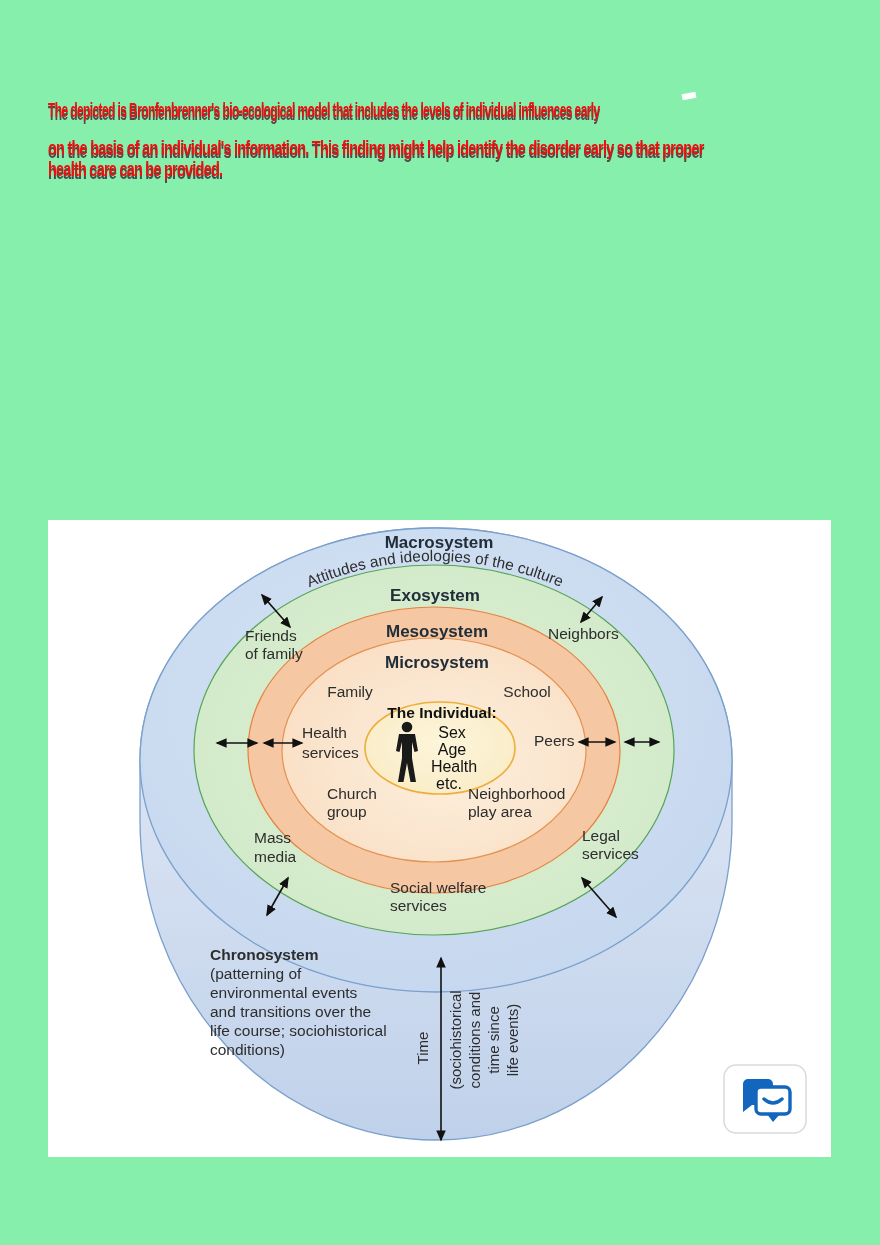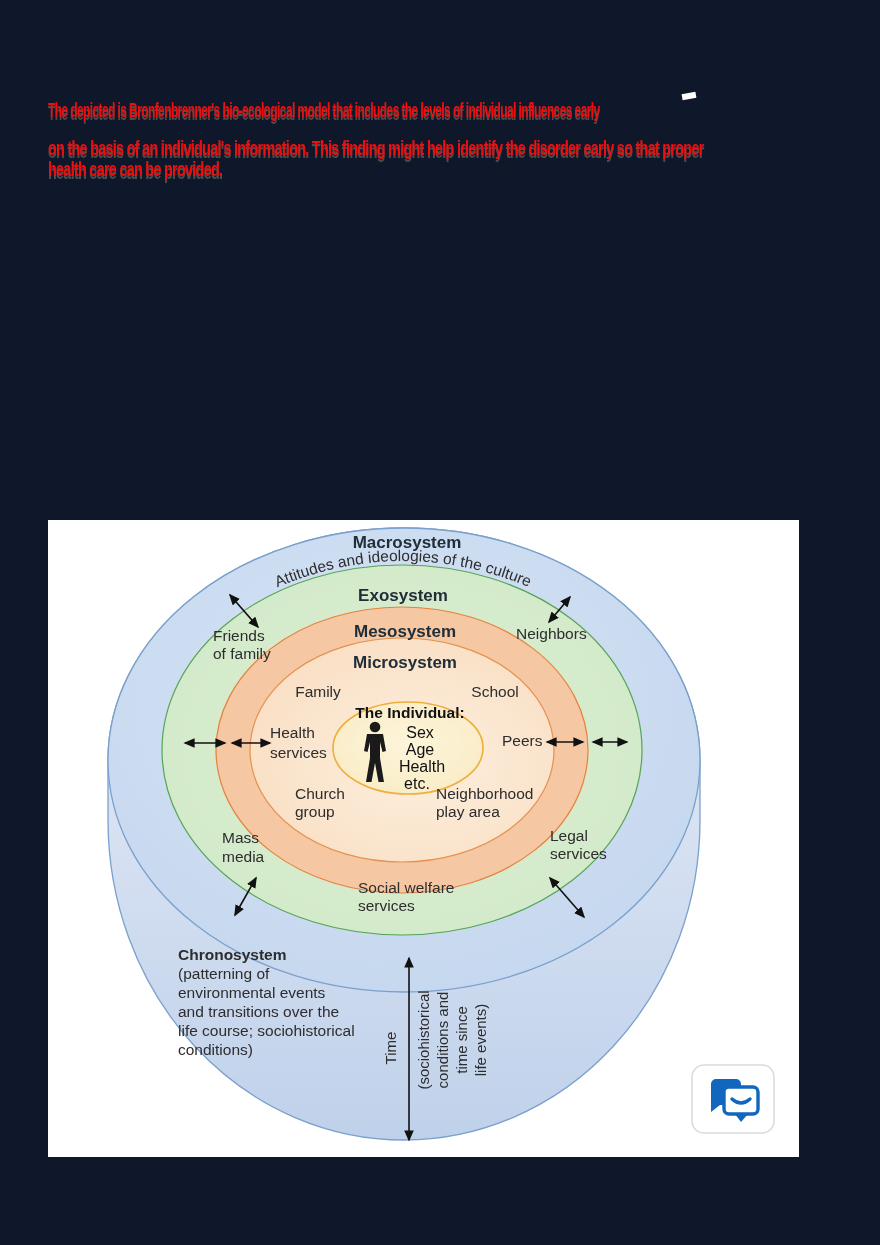--- a/index.html
+++ b/index.html
@@ -1,25 +1,25 @@
 <!DOCTYPE html>
 <html><head>
 <meta charset="utf-8">
 <style>
   html,body{margin:0;padding:0;background:#000;}
-  #page{position:relative;width:880px;height:1245px;background:#0f172a;overflow:hidden;
+  #page{position:relative;width:880px;height:1245px;background:#86efac;overflow:hidden;
         font-family:"Liberation Sans",sans-serif;}
   .red-para{position:absolute;left:48px;color:#ef0e0e;font-weight:bold;
             white-space:nowrap;transform-origin:0 0;
             text-shadow:0 3px 0 #4c4c4c;}
   #red1{top:99px;font-size:20px;letter-spacing:-1px;transform:scaleX(0.60);}
   #red2{top:138px;font-size:20px;letter-spacing:-1px;transform:scaleX(0.72);line-height:21px;}
   #white-tick{position:absolute;left:682px;top:93px;width:14px;height:6px;background:#fff;
               transform:rotate(-10deg);}
-  #panel{position:absolute;left:48px;top:520px;width:751px;height:637px;background:#ffffff;}
+  #panel{position:absolute;left:48px;top:520px;width:751px;height:637px;background:#ffffff;padding-left:32px;}
   svg{display:block;}
   text{font-family:"Liberation Sans",sans-serif;fill:#2d2d2d;}
   .ringtitle{font-size:17px;font-weight:bold;fill:#212d38;}
   .lbl{font-size:15.5px;}
   .ctr-title{font-size:15.5px;font-weight:bold;fill:#111;}
   .ctr-item{font-size:16px;fill:#111;}
   .chrono{font-size:15.5px;}
   .chrono-b{font-size:15.5px;font-weight:bold;}
   .rot{font-size:15px;}
   .arrow{stroke:#111;stroke-width:1.6;fill:none;}

